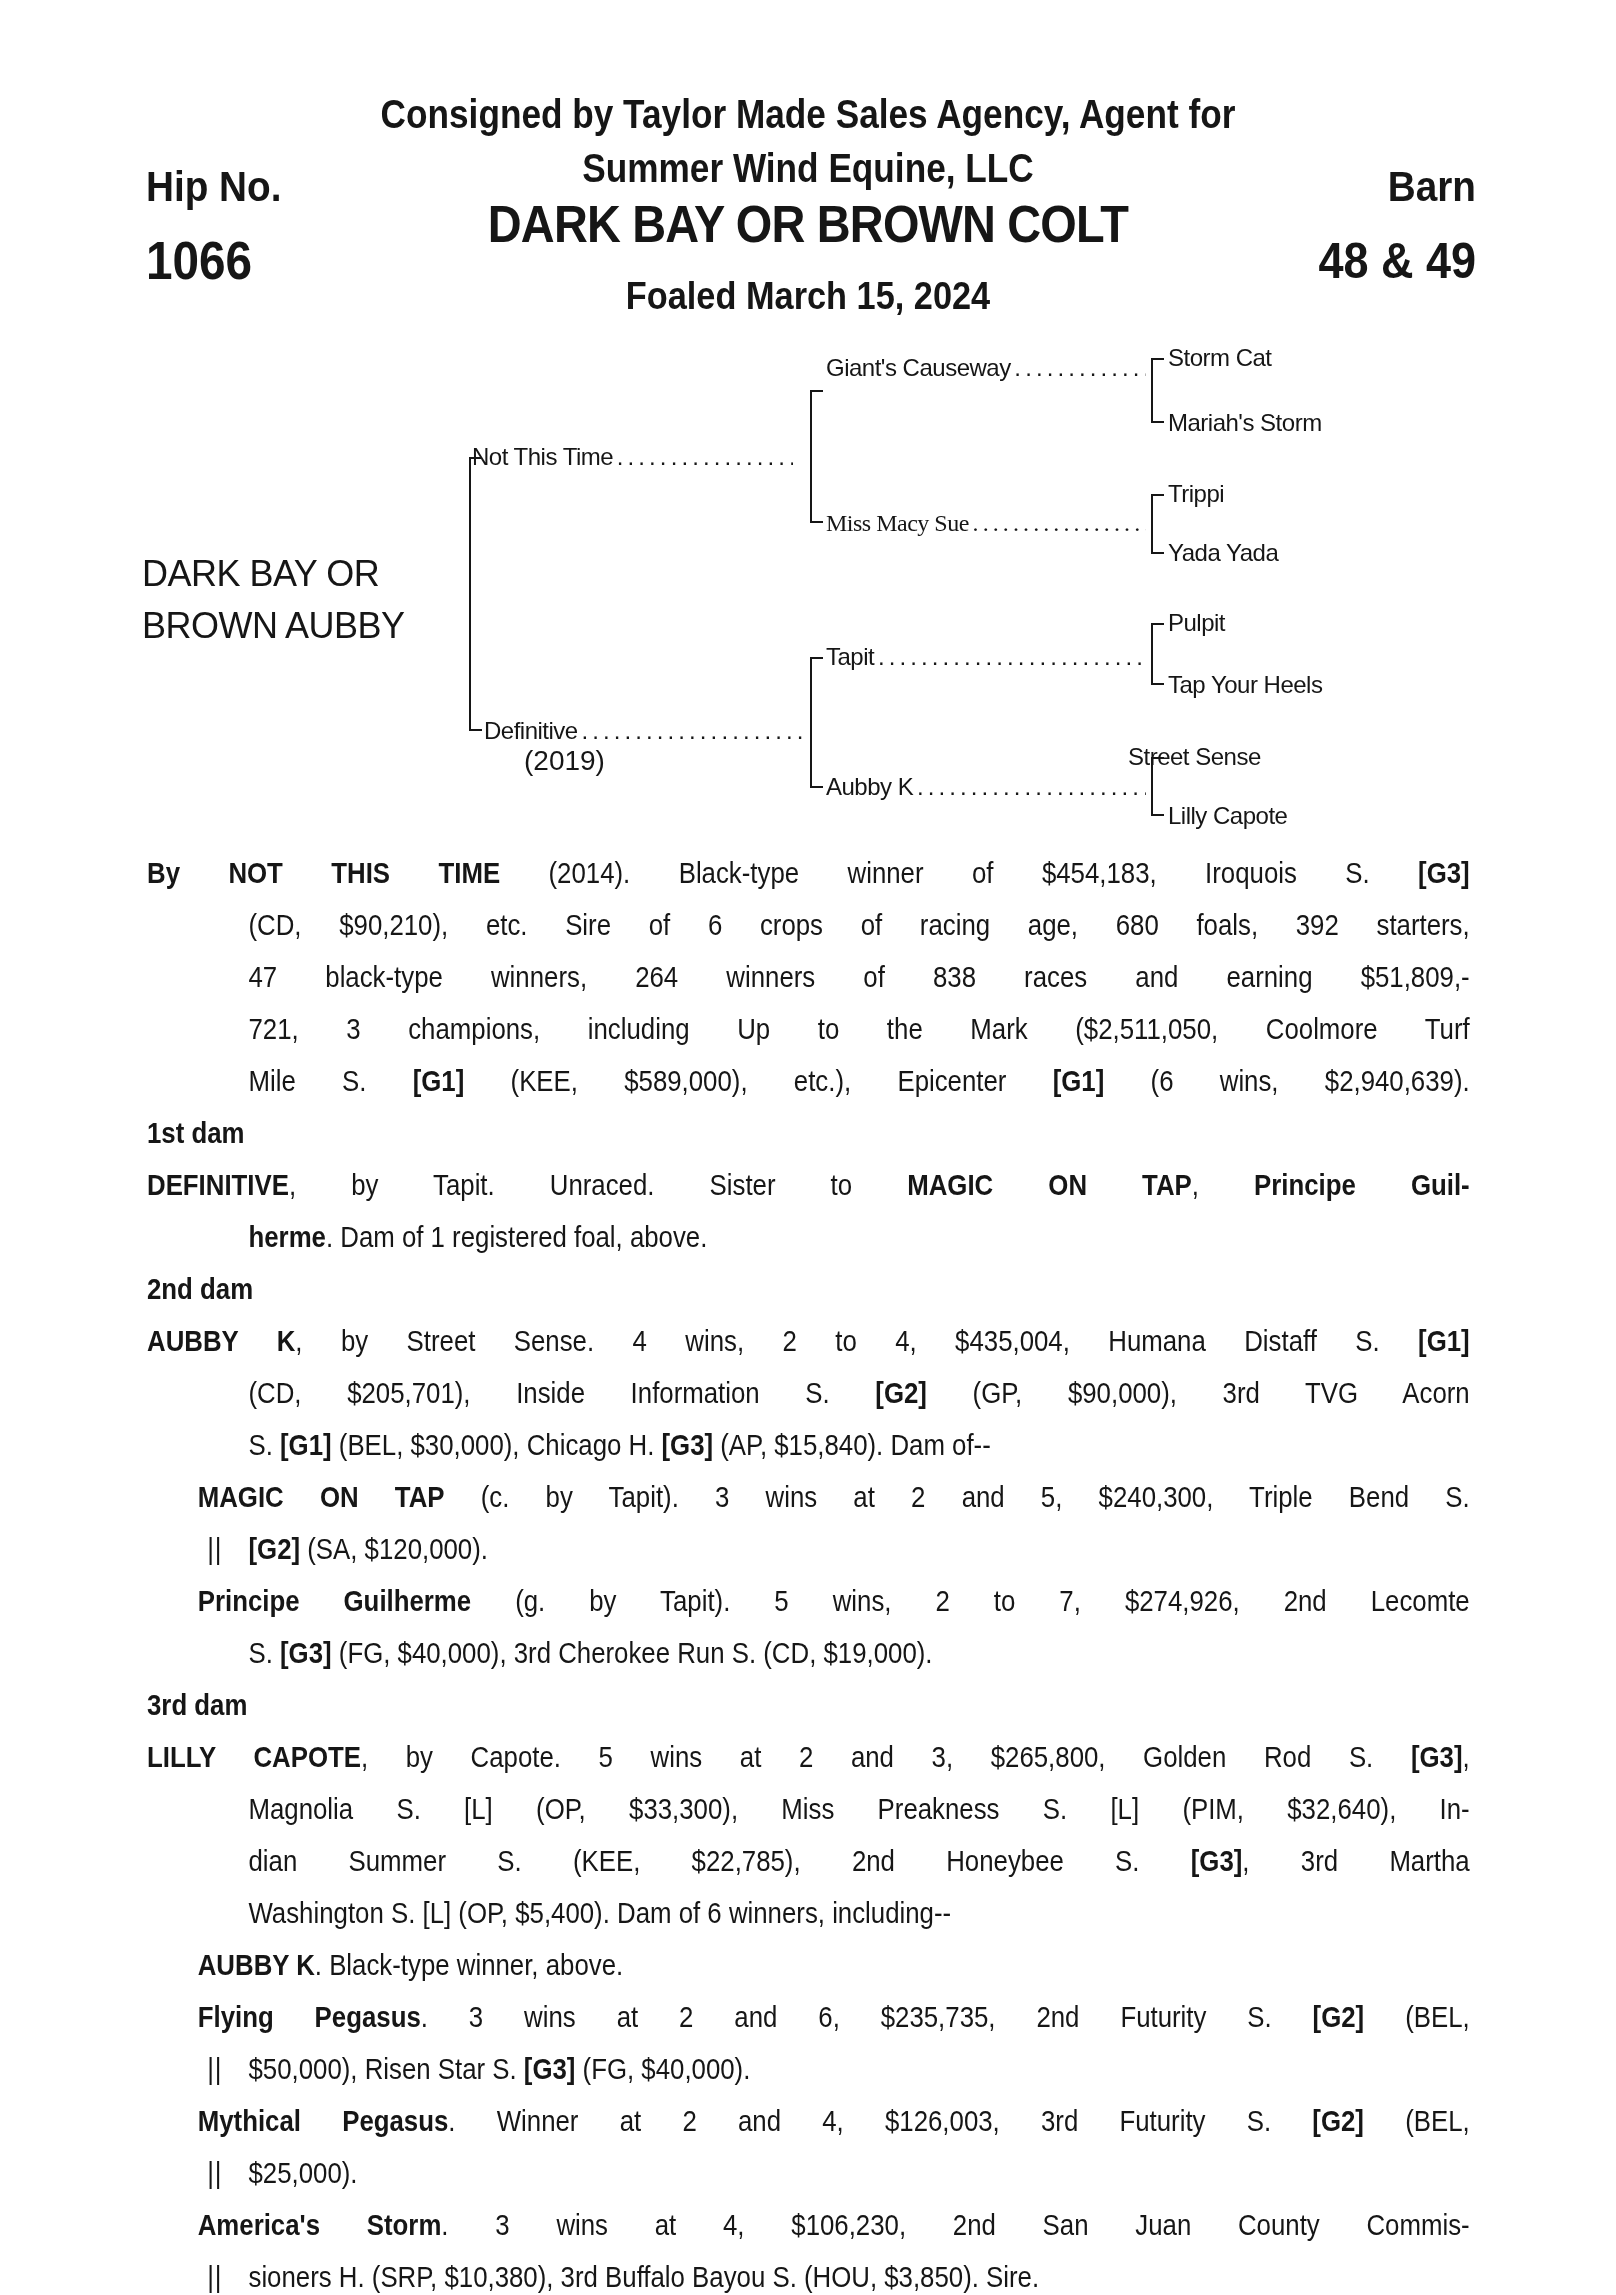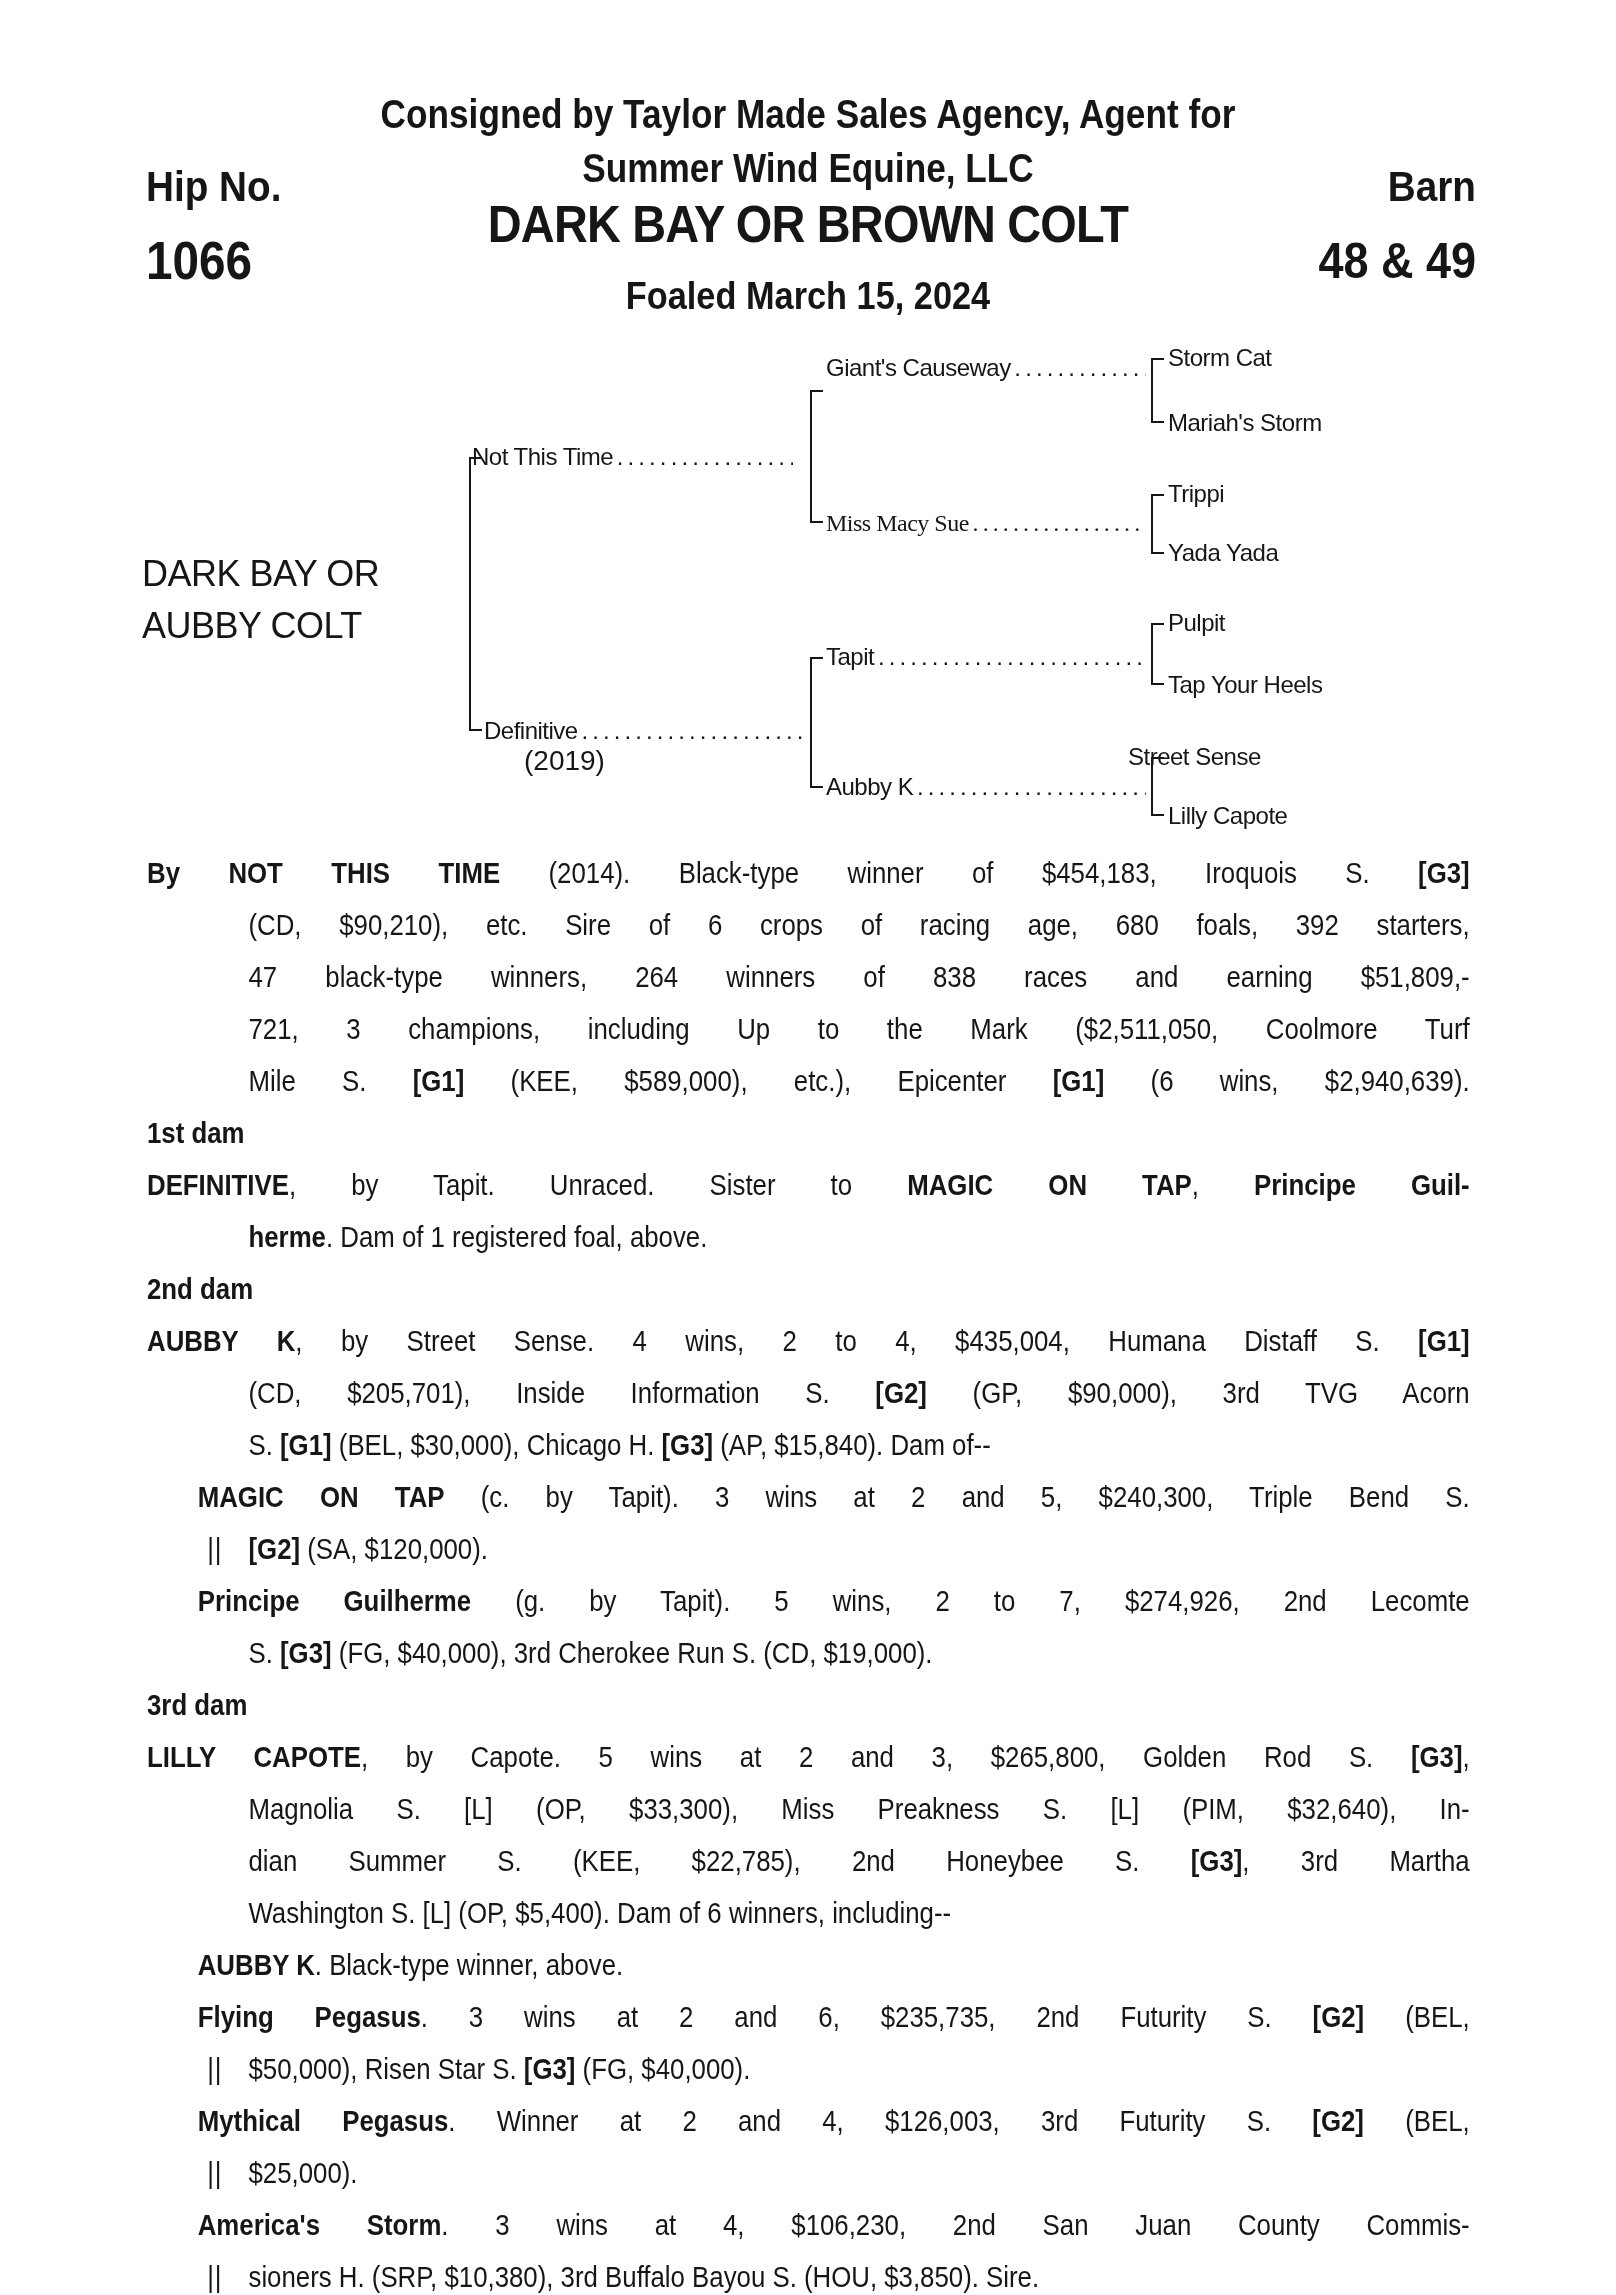--- a/index.html
+++ b/index.html
@@ -52,21 +52,21 @@
 <div class="hc" id="consign2">Summer Wind Equine, LLC</div>
 <div class="hipblk" id="hiplabel">Hip No.</div>
 <div class="hipblk" id="hipnum">1066</div>
 <div class="barnblk" id="barnlabel">Barn</div>
 <div class="barnblk" id="barnnum">48 &amp; 49</div>
 <div class="hc" id="title">DARK BAY OR BROWN COLT</div>
 <div class="hc" id="foaled">Foaled March 15, 2024</div>
 
 <div id="ped">
   <div class="psub" style="top:574px">DARK BAY OR</div>
-  <div class="psub" style="top:626px">AUBBY COLT</div>
+  <div class="psub" style="top:626px">BROWN AUBBY</div>
   <div class="pnote" style="left:524px;top:761px">(2019)</div>
 <div class="prow" style="left: 472px; top: 457px; width: 321px; align-items: flex-end;">
       <span class="nm">Not This Time</span>
       <span class="ld"></span>
     </div>
     <div class="prow" style="left: 484px; top: 731px; width: 321px;">
       <span class="nm">Definitive</span>
       <span class="ld"></span>
     </div>
     <div class="prow" style="left: 826px; top: 368px; width: 320px; align-items: flex-end;">

